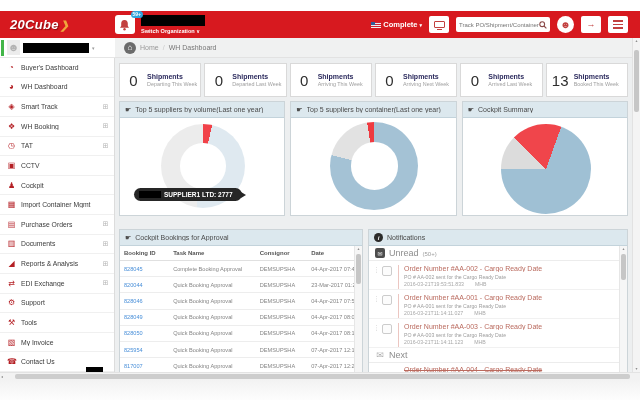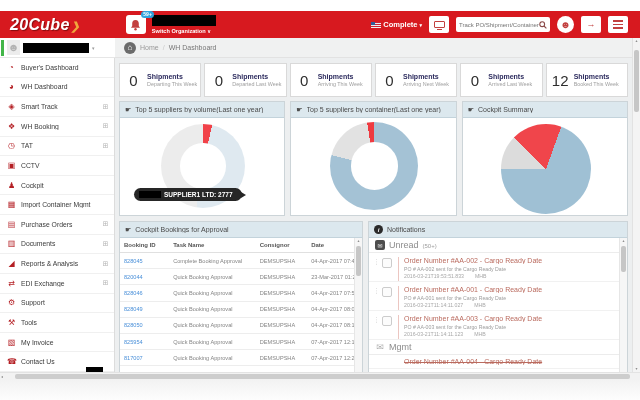--- a/index.html
+++ b/index.html
@@ -3,21 +3,21 @@
 <meta charset="utf-8">
 <style>
   *{box-sizing:border-box;margin:0;padding:0}
   body{margin:0;background:#fbfbfb;font-family:"Liberation Sans",sans-serif}
   .page{position:relative;width:640px;height:400px;background:#fff;overflow:hidden}
 
   
   #topstrip{height:11px;background:#fff}
   #redbar{position:absolute;top:11px;left:0;width:640px;height:27px;background:#d7191f;display:flex;align-items:center}
   .logo{margin-left:10px;display:flex;align-items:baseline;cursor:pointer}
-  .logo-text{font-style:italic;font-weight:bold;color:#fff;font-size:16px;letter-spacing:.3px;text-shadow:1px 1px 1px rgba(70,0,0,.55)}
+  .logo-text{font-style:italic;font-weight:bold;color:#fff;font-size:13px;letter-spacing:.3px;text-shadow:1px 1px 1px rgba(70,0,0,.55)}
   .logo-arrow{color:#f0a63c;font-size:11px;font-weight:bold;margin-left:1px;font-style:italic}
   .notif-btn{position:relative;margin-left:46px;width:20px;height:19px;background:#fff;border-radius:3px;display:flex;align-items:center;justify-content:center;flex:0 0 auto}
   .badge{position:absolute;top:-4px;right:-8px;background:#30a3dc;color:#fff;font-size:5px;font-weight:bold;padding:1px 2px;border-radius:4px;line-height:1}
   .org{margin-left:6px;display:flex;flex-direction:column;justify-content:center}
   .org-redacted{width:64px;height:11px;background:#000}
   .switch{color:#fff;font-size:5.6px;font-weight:bold;margin-top:2px;white-space:nowrap}
   .switch .c{font-size:5px}
   .hspacer{flex:1}
   .lang{display:flex;align-items:center;color:#fff;font-size:7.5px;font-weight:bold;gap:2px;cursor:pointer}
   .flag{width:10px;height:6px;background:repeating-linear-gradient(180deg,#c23 0 1px,#eee 1px 2px);position:relative;flex:0 0 auto}
@@ -72,21 +72,21 @@
   .donut{position:absolute;border-radius:50%;cursor:pointer}
   .hole::after{content:"";position:absolute;inset:23%;background:#fff;border-radius:50%}
   #chart0{width:84px;height:84px;left:41px;top:6px}
   #chart1{width:88px;height:88px;left:39px;top:4px}
   #chart2{width:90px;height:90px;left:38px;top:6px}
   .tooltip{position:absolute;left:14px;top:70px;height:13px;background:#262626;border-radius:7px;display:flex;align-items:center;padding:0 9px 0 5px;gap:3px;z-index:2}
   .tooltip::after{content:"";position:absolute;right:-4px;top:4px;border-left:5px solid #262626;border-top:3px solid transparent;border-bottom:3px solid transparent}
   .tt-redact{width:22px;height:7px;background:#000}
   .tt-text{color:#fff;font-size:6.5px;font-weight:bold;white-space:nowrap}
 
-  .bottomrow{display:flex;gap:5px;margin-top:5px;height:168px}
+  .bottomrow{display:flex;gap:5px;margin-top:13px;height:168px}
   .tpanel{flex:0 0 244px}
   .npanel{flex:1}
 
   .tbody{flex:1;position:relative;overflow:hidden;padding-right:8px}
   table{width:100%;border-collapse:collapse;table-layout:fixed}
   th{font-size:6px;color:#555;text-align:left;font-weight:bold;padding:4px 4px;border-bottom:1px solid #e0e0e0;white-space:nowrap}
   td{font-size:5.6px;color:#858585;padding:4.6px 4px;border-bottom:1px solid #ededed;overflow:hidden;white-space:nowrap}
   .bid{color:#4a90d9;cursor:pointer}
 
   .vscroll{position:absolute;right:0;top:0;bottom:0;width:8px;background:#f6f6f6;border-left:1px solid #e6e6e6}
@@ -305,21 +305,21 @@
             </span>
           </div>
         <div class="stat">
             <span class="stat-num">0</span>
             <span class="stat-text">
               <span class="stat-title">Shipments</span>
               <span class="stat-sub">Arrived Last Week</span>
             </span>
           </div>
         <div class="stat">
-            <span class="stat-num">12</span>
+            <span class="stat-num">13</span>
             <span class="stat-text">
               <span class="stat-title">Shipments</span>
               <span class="stat-sub">Booked This Week</span>
             </span>
           </div>
       </div>
 
       <div class="charts">
         <div class="panel">
           <div class="phead">
@@ -474,21 +474,21 @@
                 <div class="nsub">PO # AA-003 sent for the Cargo Ready Date</div>
                 <div class="nmeta">
                     <span>2016-03-21T11:14:11.123</span>
                     <span>MHB</span>
                   </div>
               </span>
             </div>
 
             <div class="nsection">
               <span class="nsec-icon readic">✉</span>
-              <span class="nsec-label">Mgmt</span>
+              <span class="nsec-label">Next</span>
             </div>
             <div class="nitem readrow">
               <span class="ntext" style="border-left:none;padding-left:0">
                 <div class="ntitle">Order Number #AA-004 - Cargo Ready Date</div>
               </span>
             </div>
 
             <div class="vscroll">
               <span class="sarrow">▴</span>
               <span class="vthumb" style="top:8px;height:26px"></span>

